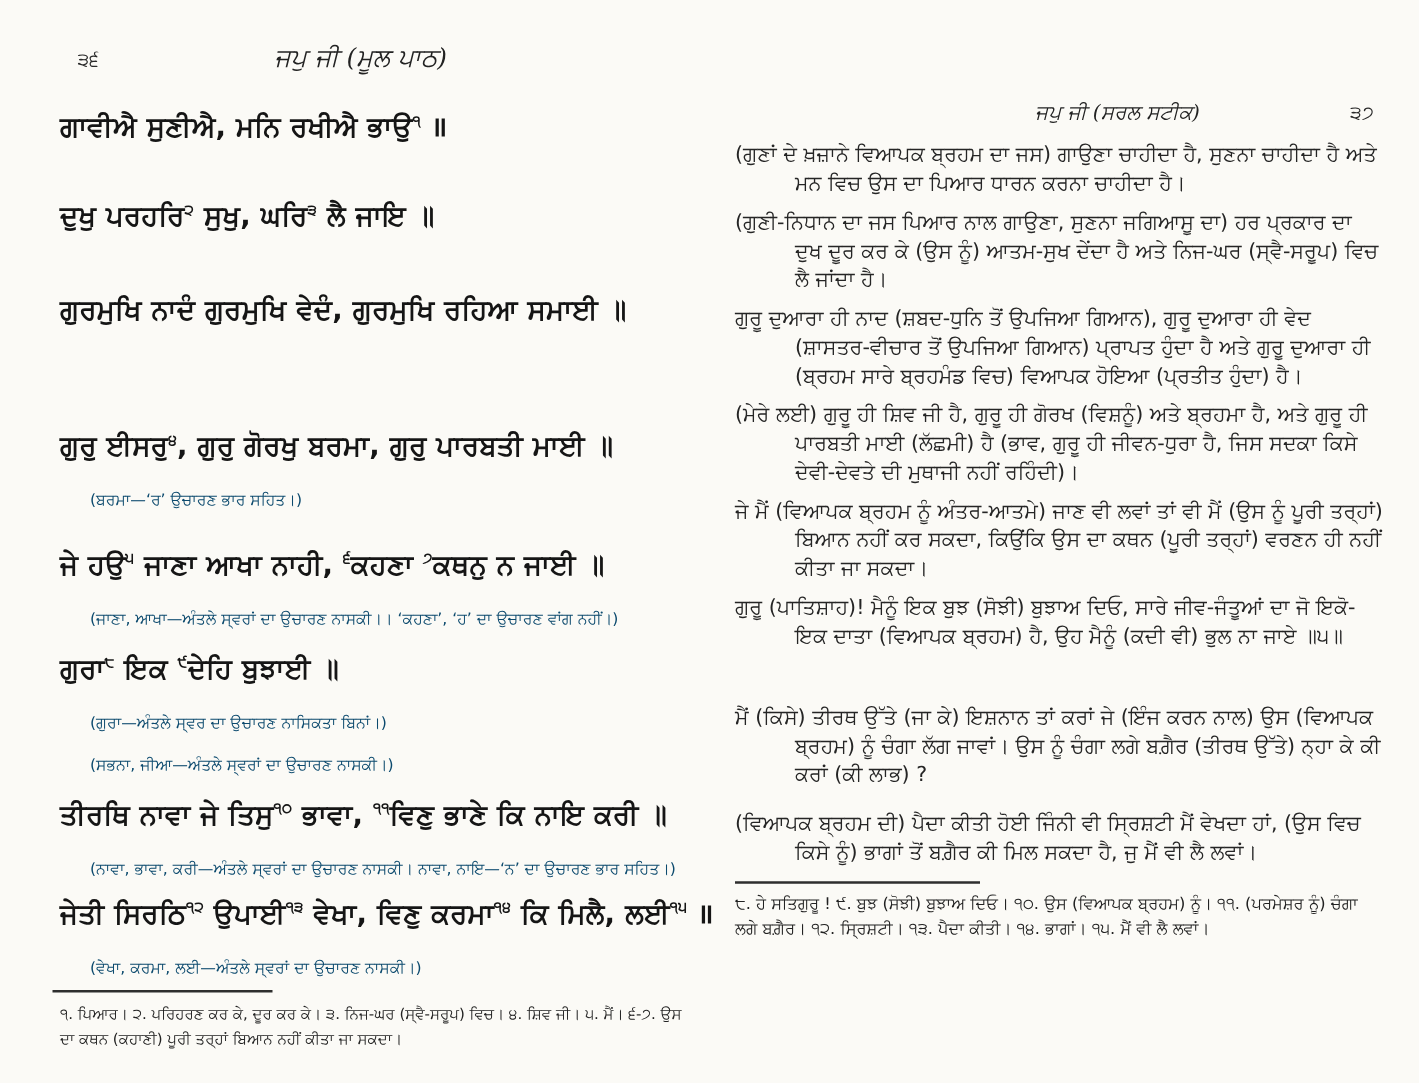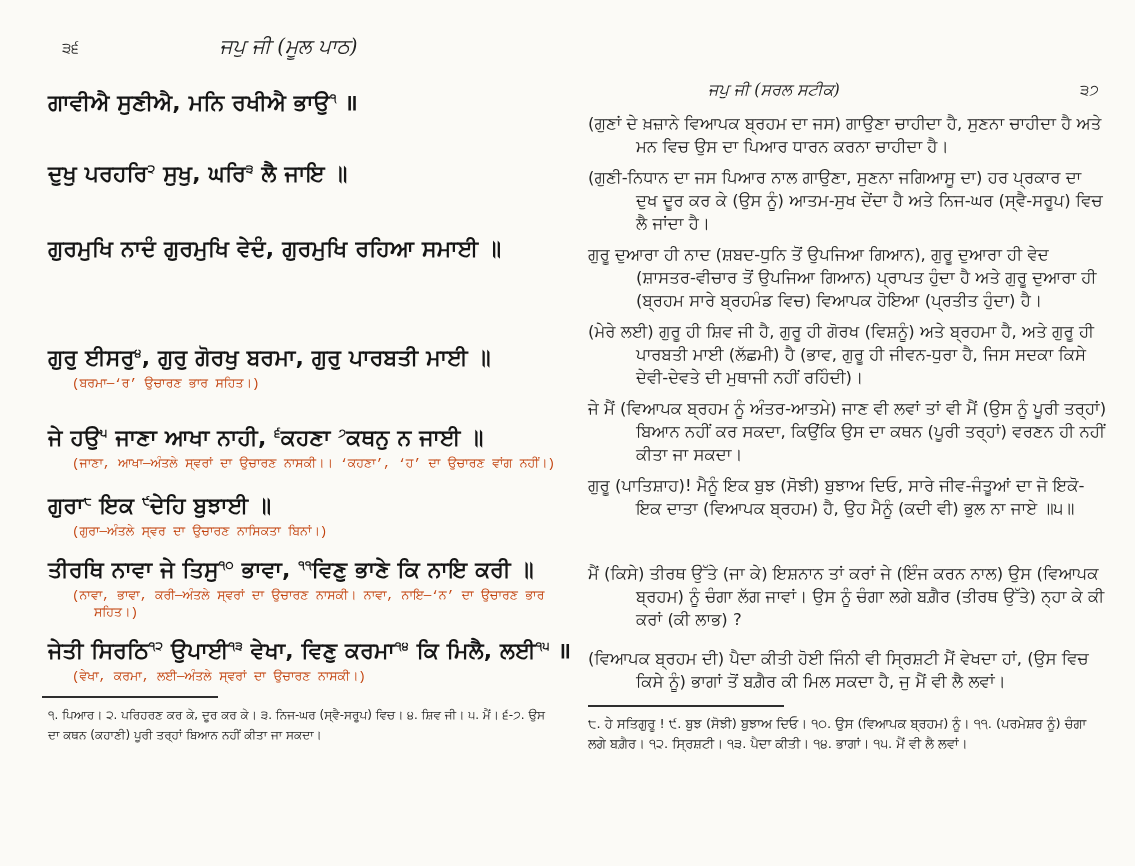--- a/index.html
+++ b/index.html
@@ -26,22 +26,22 @@
   .page-left .pg-title {
     flex:1; text-align:center; font-style:italic; font-size:20px; color:#222;
     padding-right:60px;
   }
   .verse {
     font-size:22px; font-weight:bold; line-height:33px;
     letter-spacing:0.2px; color:#151515; white-space:nowrap;
   }
   .verse .sup { font-size:12px; vertical-align:super; font-weight:bold; line-height:0; }
   .vnote {
-    font-size:12.5px; line-height:17px; color:#c2410c;
-    padding-left:46px; text-indent:-22px; margin-top:2px;font-family:Liberation Mono, monospace;
+    font-size:12.5px; line-height:17px; color:#0c4a6e;
+    padding-left:46px; text-indent:-22px; margin-top:17px;
   }
   .mb-v1 { margin-bottom:38px; }
   .mb-v2 { margin-bottom:42px; }
   .mb-v3 { margin-bottom:76px; }
   .mb-n4 { margin-bottom:28px; }
   .mb-n5 { margin-bottom:16px; }
   .mb-n6 { margin-bottom:12px; }
   .mb-n7 { margin-bottom:16px; }
   .mb-n8 { margin-bottom:12px; }
   .mb-n9 { margin-bottom:6px; }
@@ -59,21 +59,21 @@
   .page-right {
     width:565px; height:866px;
     padding:80px 28px 0 18px;
   }
   .page-right .pg-header {
     display:flex; align-items:baseline;
     font-family:"DejaVu Serif", serif;
     margin-bottom:13px;
   }
   .page-right .pg-title {
-    flex:1; text-align:left; font-style:italic; font-size:16px; color:#222;
+    flex:1; text-align:center; font-style:italic; font-size:16px; color:#222;
     padding-left:120px;
   }
   .page-right .pg-num { font-size:15px; margin-right:8px; color:#2a2a2a; }
   .para {
     font-size:16.5px; line-height:23px; color:#252525;
     padding-left:48px; text-indent:-48px;
     margin-bottom:8px; max-width:522px;
   }
   .mb-p6 { margin-bottom:42px; }
   .mb-p7 { margin-bottom:16px; }
@@ -97,20 +97,21 @@
 
     <div class="verse"><span>ਗੁਰੁ ਈਸਰੁ</span><span class="sup">੪</span><span>, ਗੁਰੁ ਗੋਰਖੁ ਬਰਮਾ, ਗੁਰੁ ਪਾਰਬਤੀ ਮਾਈ ॥</span></div>
     <div class="vnote mb-n4">(ਬਰਮਾ—‘ਰ’ ਉਚਾਰਣ ਭਾਰ ਸਹਿਤ।)</div>
 
     <div class="verse"><span>ਜੇ ਹਉ</span><span class="sup">੫</span><span> ਜਾਣਾ ਆਖਾ ਨਾਹੀ, </span><span class="sup">੬</span><span>ਕਹਣਾ </span><span class="sup">੭</span><span>ਕਥਨੁ ਨ ਜਾਈ ॥</span></div>
     <div class="vnote mb-n5">(ਜਾਣਾ, ਆਖਾ—ਅੰਤਲੇ ਸ੍ਵਰਾਂ ਦਾ ਉਚਾਰਣ ਨਾਸਕੀ।। ‘ਕਹਣਾ’, ‘ਹ’ ਦਾ ਉਚਾਰਣ ਵਾਂਗ ਨਹੀਂ।)</div>
 
     <div class="verse"><span>ਗੁਰਾ</span><span class="sup">੮</span><span> ਇਕ </span><span class="sup">੯</span><span>ਦੇਹਿ ਬੁਝਾਈ ॥</span></div>
     <div class="vnote mb-n6">(ਗੁਰਾ—ਅੰਤਲੇ ਸ੍ਵਰ ਦਾ ਉਚਾਰਣ ਨਾਸਿਕਤਾ ਬਿਨਾਂ।)</div>
 
+    <div class="vnote mb-n7">(ਸਭਨਾ, ਜੀਆ—ਅੰਤਲੇ ਸ੍ਵਰਾਂ ਦਾ ਉਚਾਰਣ ਨਾਸਕੀ।)</div>
 
     <div class="verse"><span>ਤੀਰਥਿ ਨਾਵਾ ਜੇ ਤਿਸੁ</span><span class="sup">੧੦</span><span> ਭਾਵਾ, </span><span class="sup">੧੧</span><span>ਵਿਣੁ ਭਾਣੇ ਕਿ ਨਾਇ ਕਰੀ ॥</span></div>
     <div class="vnote mb-n8">(ਨਾਵਾ, ਭਾਵਾ, ਕਰੀ—ਅੰਤਲੇ ਸ੍ਵਰਾਂ ਦਾ ਉਚਾਰਣ ਨਾਸਕੀ। ਨਾਵਾ, ਨਾਇ—‘ਨ’ ਦਾ ਉਚਾਰਣ ਭਾਰ ਸਹਿਤ।)</div>
 
     <div class="verse"><span>ਜੇਤੀ ਸਿਰਠਿ</span><span class="sup">੧੨</span><span> ਉਪਾਈ</span><span class="sup">੧੩</span><span> ਵੇਖਾ, ਵਿਣੁ ਕਰਮਾ</span><span class="sup">੧੪</span><span> ਕਿ ਮਿਲੈ, ਲਈ</span><span class="sup">੧੫</span><span> ॥</span></div>
     <div class="vnote mb-n9">(ਵੇਖਾ, ਕਰਮਾ, ਲਈ—ਅੰਤਲੇ ਸ੍ਵਰਾਂ ਦਾ ਉਚਾਰਣ ਨਾਸਕੀ।)</div>
 
     <div class="foot-rule"></div>
     <p class="footnotes">੧. ਪਿਆਰ। ੨. ਪਰਿਹਰਣ ਕਰ ਕੇ, ਦੂਰ ਕਰ ਕੇ। ੩. ਨਿਜ-ਘਰ (ਸ੍ਵੈ-ਸਰੂਪ) ਵਿਚ। ੪. ਸ਼ਿਵ ਜੀ। ੫. ਮੈਂ। ੬-੭. ਉਸ ਦਾ ਕਥਨ (ਕਹਾਣੀ) ਪੂਰੀ ਤਰ੍ਹਾਂ ਬਿਆਨ ਨਹੀਂ ਕੀਤਾ ਜਾ ਸਕਦਾ।</p>
   </section>

